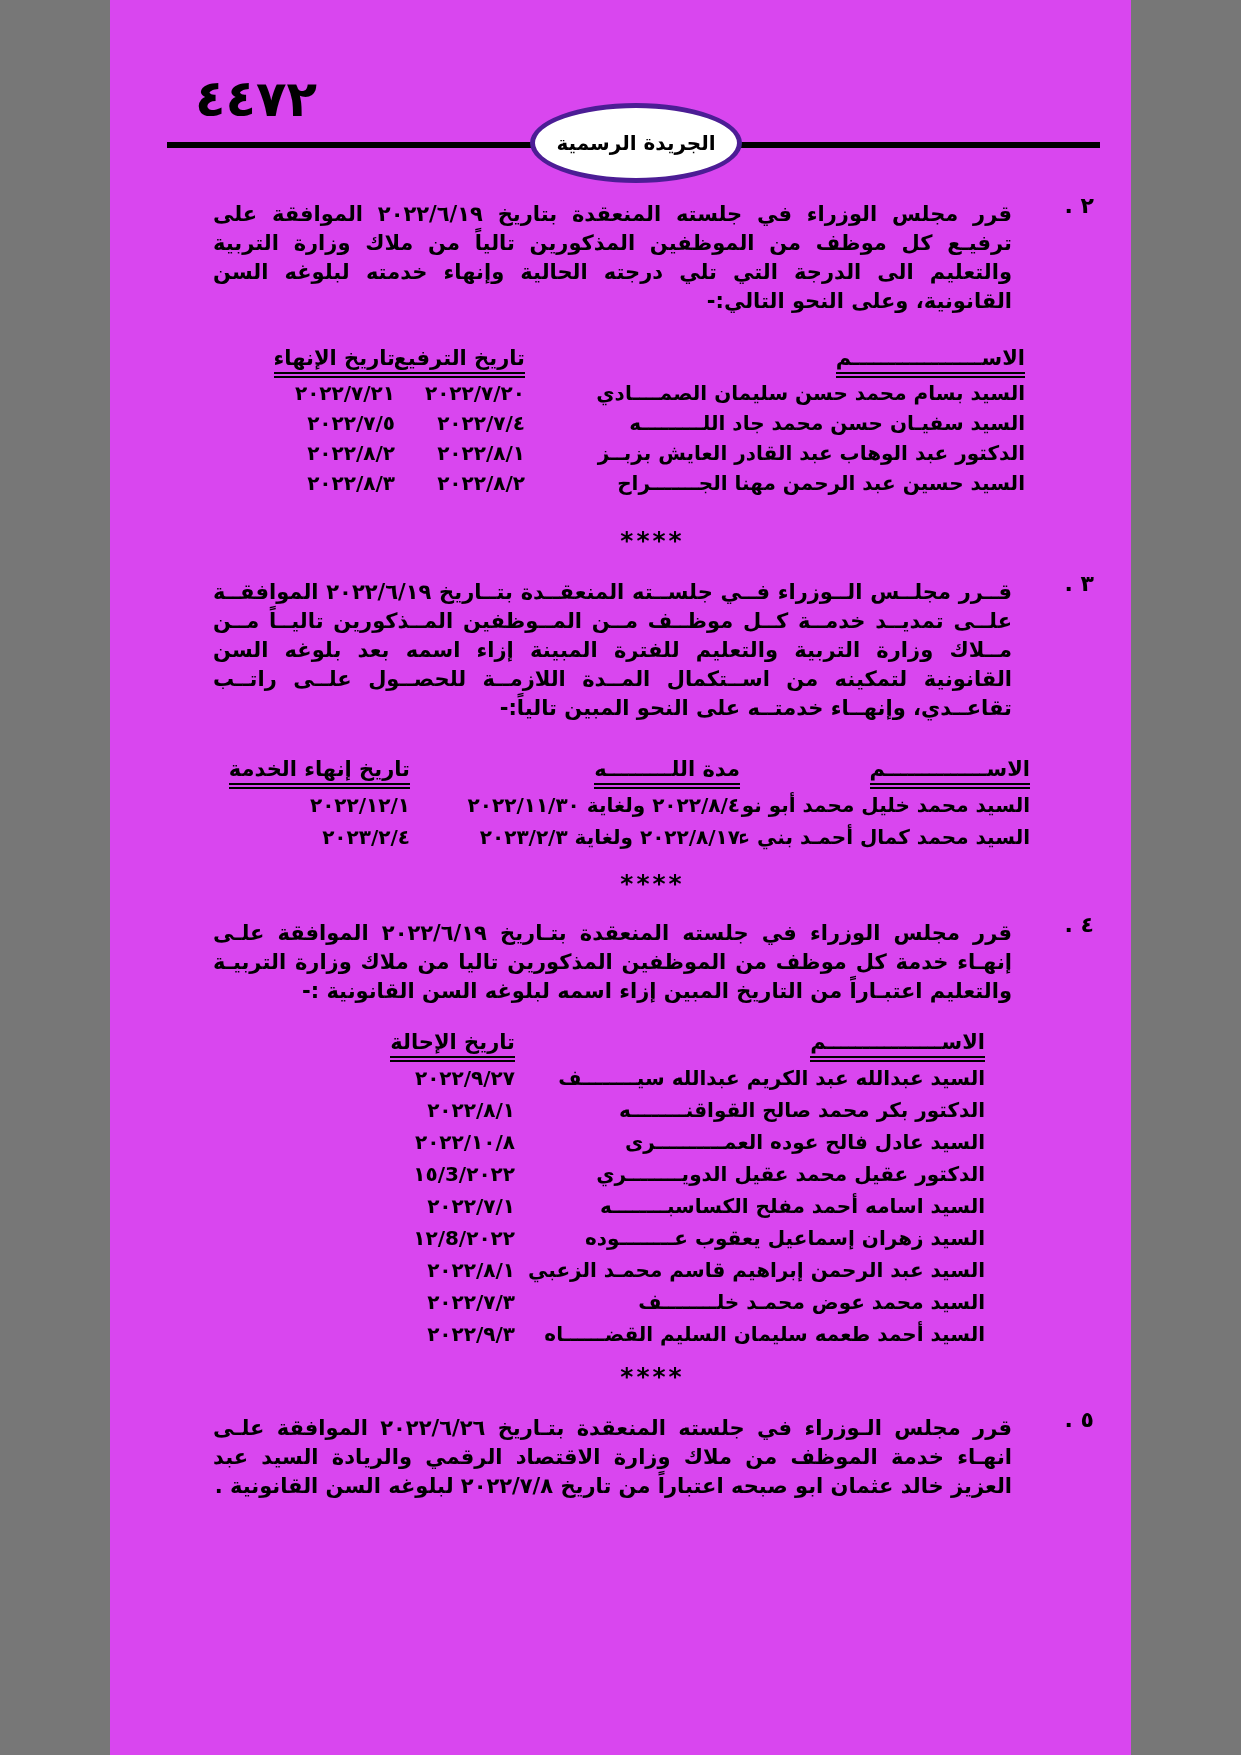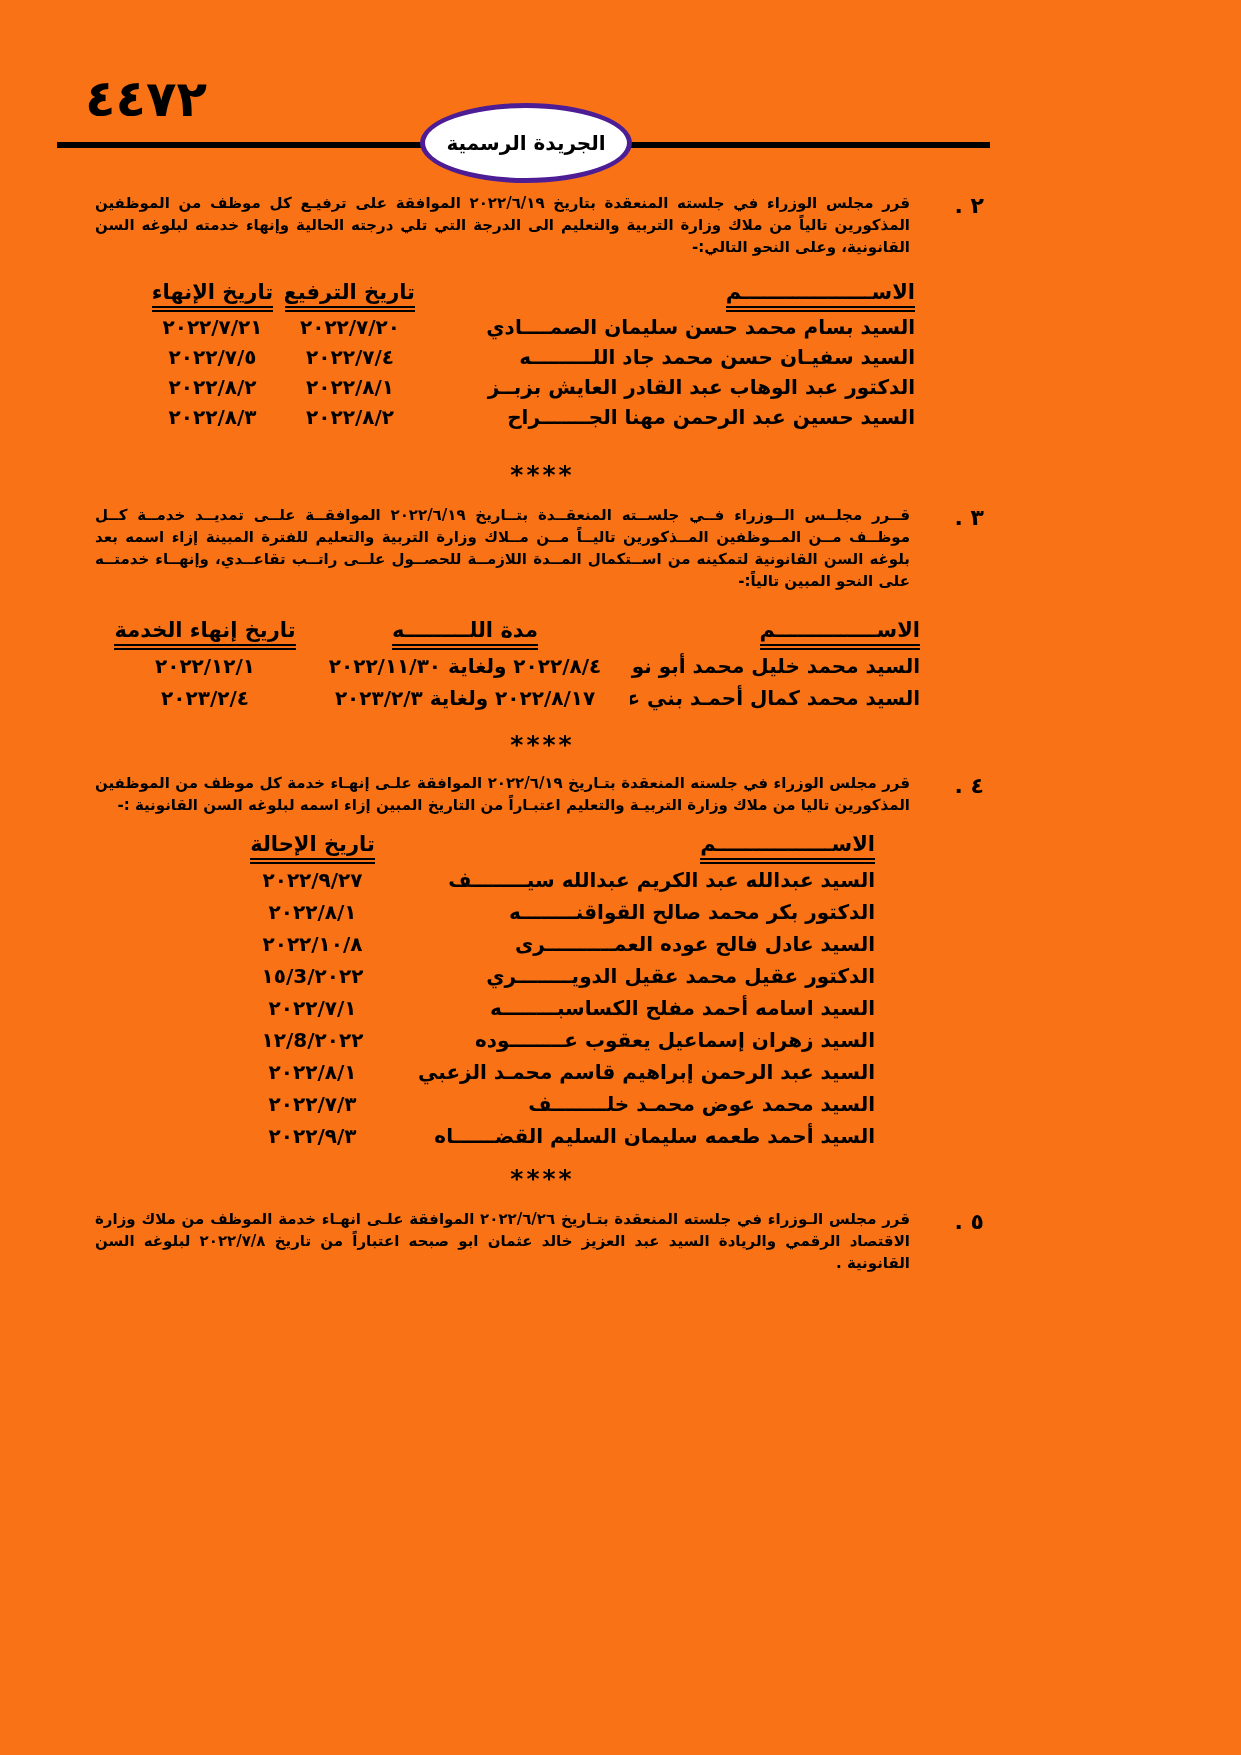--- a/index.html
+++ b/index.html
@@ -1,19 +1,19 @@
 <!DOCTYPE html>
 <html dir="rtl" lang="ar"><head>
 <meta charset="utf-8">
 <style>
   html,body{margin:0;padding:0;background:#777;}
   .page{
     position:relative;
-    width:1241px;height:1755px;
-    background:#f97316;
+    width:1021px;height:1755px;
+    background:#d946ef;
     margin:0 auto;
     font-family:"DejaVu Sans",sans-serif;
     color:#000;
     overflow:hidden;
   }
   
   .page-number{
     position:absolute;top:70px;left:85px;
     font-size:50px;font-weight:800;letter-spacing:2px;
     direction:ltr;
@@ -37,39 +37,39 @@
     direction:rtl;text-align:right;
   }
   .decision{display:flex;align-items:flex-start;}
   .num{
     flex:none;width:80px;box-sizing:border-box;
     padding-right:6px;padding-top:1px;
     font-size:22px;font-weight:bold;text-align:right;
     white-space:nowrap;
   }
   .body{
-    flex:1;margin:0;
-    font-size:15px;line-height:22px;font-weight:bold;
+    flex:1;margin:8px;
+    font-size:21px;line-height:29px;font-weight:bold;
     text-align:justify;
   }
   .sep{
     text-align:center;font-size:25px;font-weight:bold;
     letter-spacing:3px;height:30px;line-height:30px;
   }
   
   table{
     border-collapse:collapse;table-layout:fixed;
     font-weight:bold;direction:rtl;
   }
   th,td{padding:0;vertical-align:middle;overflow:hidden;white-space:nowrap;}
   th{font-size:21px;}
   td{font-size:20px;}
   .hd{display:inline-block;border-bottom:6px double #000;padding-bottom:1px;line-height:1.25;}
   .cell-name{text-align:right;}
-  .cell-date{text-align:center;}
+  .cell-date{text-align:right;}
   
   .t1{width:775px;margin:14px 75px 0 0;}
   .t1 col.c-name{width:500px;}
   .t1 col.c-promo{width:130px;}
   .t1 col.c-end{width:145px;}
   .t1 td{height:30px;}
   .t1 th{height:40px;vertical-align:bottom;}
   
   .t2{width:810px;margin:16px 70px 0 0;}
   .t2 col.c-name{width:290px;}

